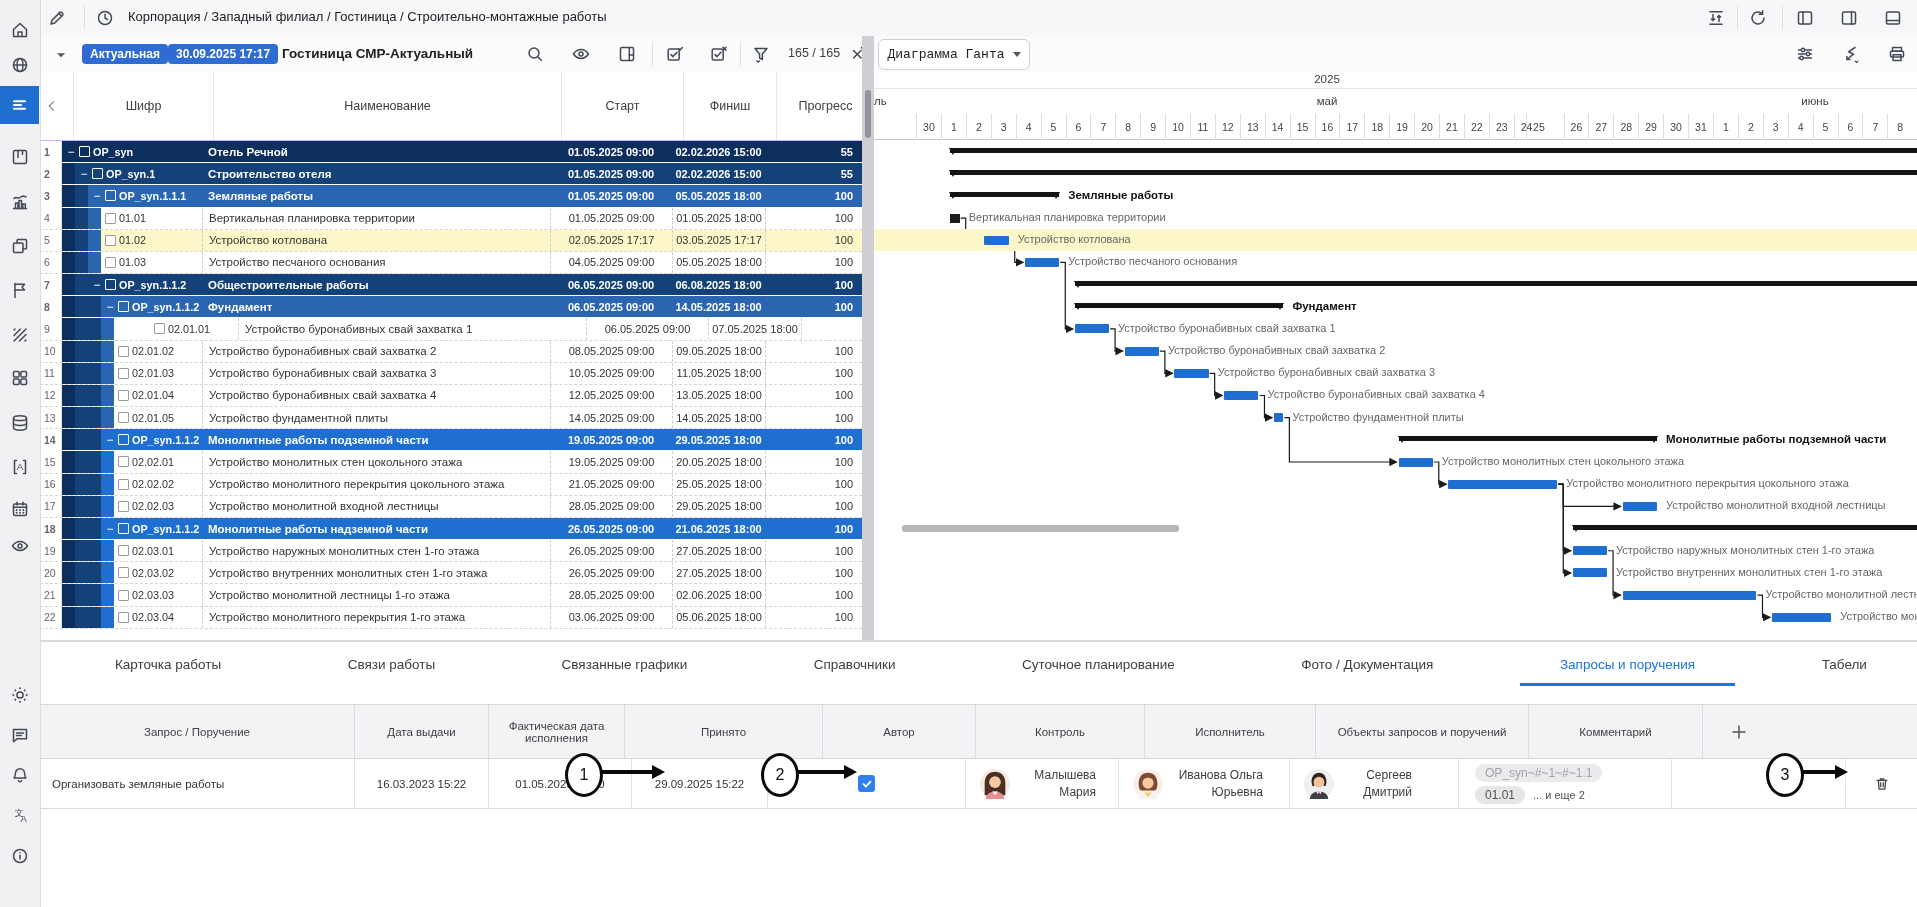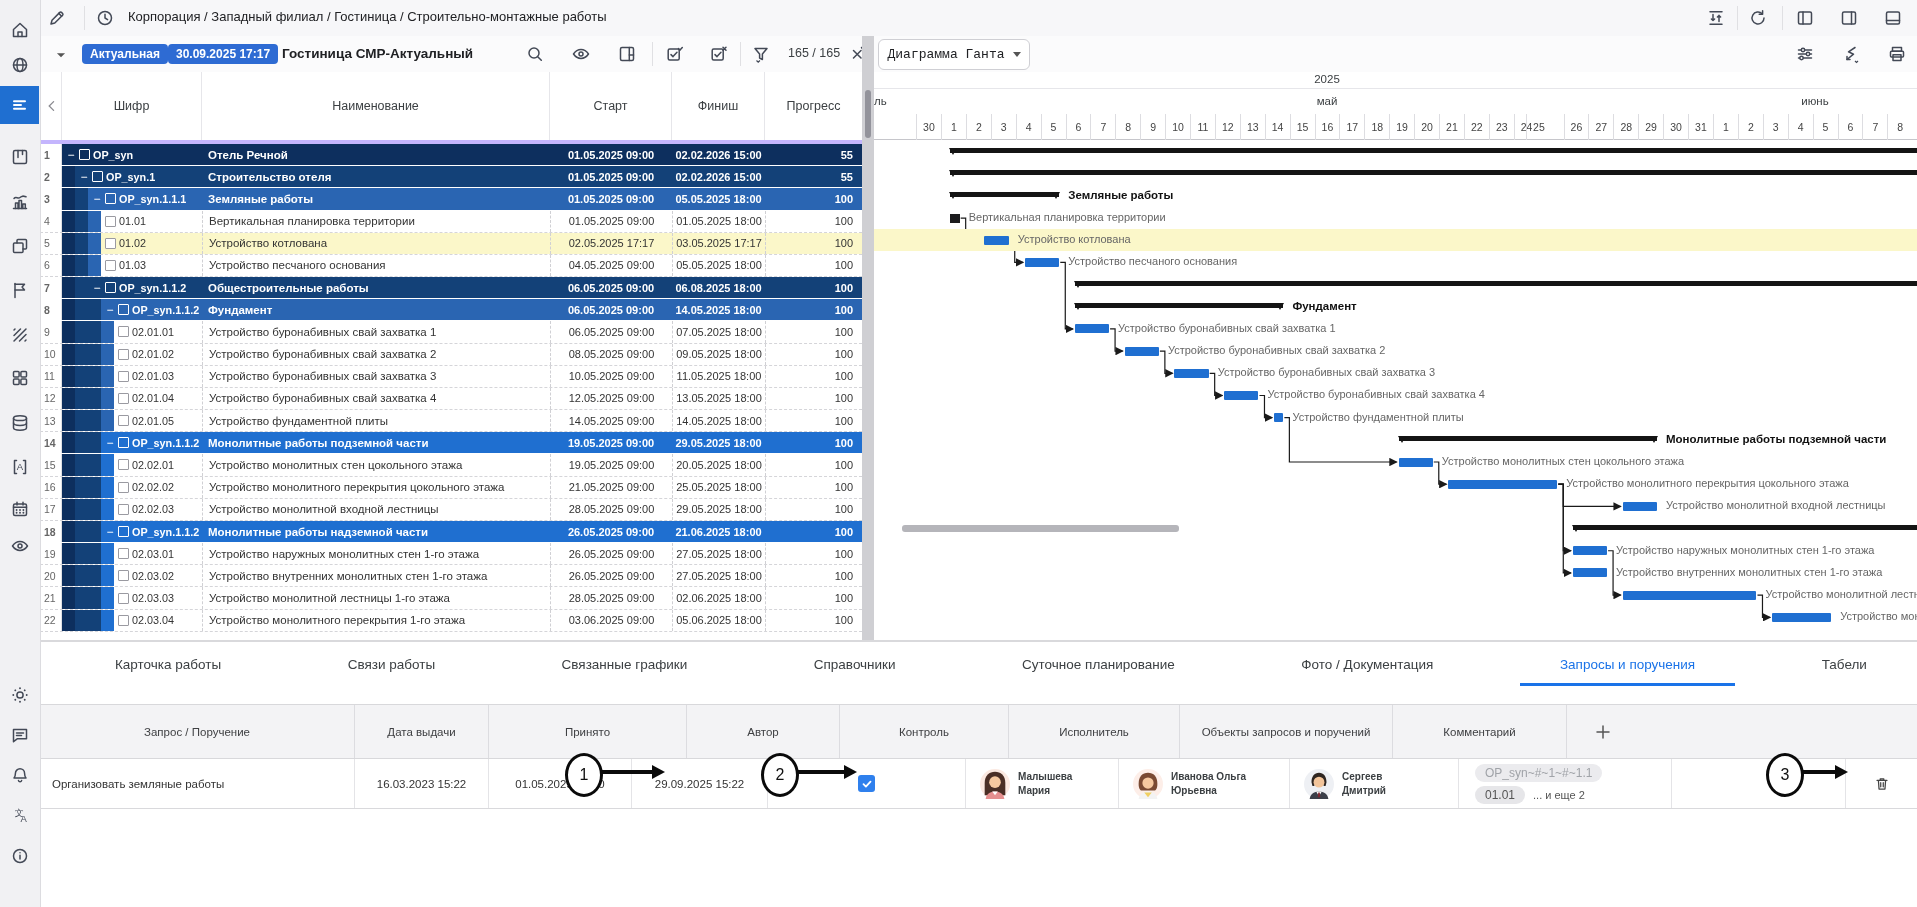--- a/index.html
+++ b/index.html
@@ -14,21 +14,21 @@
 #toolbar{left:40px;top:36px;width:1877px;height:36px;background:#fbfbfc;border-bottom:1px solid #dcdce0;}
 .vsep{position:absolute;top:6px;width:1px;height:24px;background:#e0e0e3;}
 .badge{display:inline-block;background:#2e6bd3;color:#fff;font-size:12px;padding:3px 8px;border-radius:4px;font-weight:600;}
 .icbtn{position:absolute;top:5px;width:26px;height:26px;display:flex;align-items:center;justify-content:center;}
 .tbtext{position:absolute;top:9px;font-size:13px;color:#202124;}
 
 #splitter{left:862px;top:36px;width:12px;height:604px;background:#cfcfd3;}
 #splitter .thumb{position:absolute;left:3px;top:54px;width:6px;height:48px;border-radius:3px;background:#93939b;}
 
 #wbs{left:40px;top:72px;width:822px;height:568px;background:#fff;overflow:hidden;}
-#wbs-header{position:relative;height:68px;border-bottom:4px solid #c4b5fd;display:flex;}
+#wbs-header{position:relative;height:68px;border-bottom:1px solid #c4b5fd;display:flex;padding-left:12px;}
 .wh{display:flex;align-items:center;justify-content:center;font-size:12.5px;color:#3c4043;border-right:1px solid #e6e6ea;box-sizing:border-box;}
 .wbs-row{display:flex;height:22.18px;box-sizing:border-box;}
 .wbs-row .num{width:22px;flex:0 0 22px;font-size:10.5px;color:#666;display:flex;align-items:center;justify-content:flex-start;padding-left:4px;border-right:1px solid #e0e0e3;box-sizing:border-box;background:#fff;}
 .stripe{flex:0 0 13px;width:13px;}
 .rcontent{flex:1;display:flex;min-width:0;}
 .cell{display:flex;align-items:center;box-sizing:border-box;overflow:hidden;white-space:nowrap;}
 .row-task{border-bottom:1px dashed #d5d5d9;}
 .row-task .cell.b{border-left:1px dashed #d0d0d4;}
 .row-sum{border-bottom:1px solid rgba(255,255,255,.4);color:#fff;font-weight:700;}
 .code-cell{padding-left:4px;font-size:10.8px;gap:3px;}
@@ -73,21 +73,21 @@
 .c2{flex:0 0 143px;justify-content:center;}
 .c3{flex:0 0 136px;justify-content:center;}
 .c4{flex:0 0 198px;justify-content:center;}
 .c5{flex:0 0 153px;}
 .c6{flex:0 0 171px;}
 .c7{flex:0 0 169px;}
 .c8{flex:0 0 213px;}
 .c9{flex:0 0 174px;}
 .c10{flex:0 0 71px;justify-content:center;border-right:none;}
 .person{display:flex;align-items:center;gap:8px;padding-left:14px;}
-.person .pname{font-size:10px;color:#3c4043;text-align:left;line-height:1.35;font-weight:bold;}
+.person .pname{font-size:12px;color:#3c4043;text-align:right;line-height:1.35;}
 .accept-cb{width:17px;height:17px;background:#2f80ed;border-radius:3px;display:flex;align-items:center;justify-content:center;}
 .objects{display:flex;flex-direction:column;gap:4px;padding-left:16px;}
 .pill{background:#ebebee;border-radius:10px;padding:2px 10px;font-size:12px;color:#a0a3a8;width:max-content;}
 .pill.small{background:#e6e6e9;color:#555;}
 .obj-more{font-size:11px;color:#555;margin-left:8px;}
 .obj-line2{display:flex;align-items:center;}
 
 .annot-circle{position:absolute;width:32px;height:38px;border:3px solid #0a0a0a;border-radius:50%;background:#fff;display:flex;align-items:center;justify-content:center;font-size:16px;color:#111;z-index:60;}
 .annot-line{position:absolute;height:4px;background:#0a0a0a;z-index:59;}
 .annot-head{position:absolute;width:0;height:0;border-top:7px solid transparent;border-bottom:7px solid transparent;border-left:13px solid #0a0a0a;z-index:59;}
@@ -529,21 +529,21 @@
             <div class="cell prog-cell b" style="flex: 0 0 97px; width: 97px;">100</div>
           </div>
         </div>
         <div class="wbs-row row-task">
           <div class="num">9</div>
           <div class="stripe" style="background: rgb(13, 47, 94);"></div>
           <div class="stripe" style="background: rgb(19, 65, 120);"></div>
           <div class="stripe" style="background: rgb(19, 65, 120);"></div>
           <div class="stripe" style="background: rgb(42, 101, 178);"></div>
           <div class="rcontent">
-            <div class="cell code-cell" style="flex: 0 0 88px; width: 88px;">
+            <div class="cell code-cell" style="flex: 0 0 88px; width: 88px; margin-left: 36px;">
               <span class="cb"></span>
               <span>02.01.01</span>
             </div>
             <div class="cell name-cell b" style="flex: 0 0 348px; width: 348px;">Устройство буронабивных свай захватка 1</div>
             <div class="cell date-cell b" style="flex: 0 0 122px; width: 122px;">06.05.2025 09:00</div>
             <div class="cell date-cell b" style="flex: 0 0 93px; width: 93px;">07.05.2025 18:00</div>
             <div class="cell prog-cell b" style="flex: 0 0 97px; width: 97px;">100</div>
           </div>
         </div>
         <div class="wbs-row row-task">
@@ -904,20 +904,21 @@
         <div class="tab">Связанные графики</div>
         <div class="tab">Справочники</div>
         <div class="tab">Суточное планирование</div>
         <div class="tab">Фото / Документация</div>
         <div class="tab active">Запросы и поручения</div>
         <div class="tab">Табели</div>
       </div>
     <div id="req-head">
         <div class="rh" style="flex: 0 0 315px; width: 315px;">Запрос / Поручение</div>
         <div class="rh" style="flex: 0 0 134px; width: 134px;">Дата выдачи</div>
+        <div class="rh" style="flex: 0 0 136px; width: 136px;">Фактическая дата исполнения</div>
         <div class="rh" style="flex: 0 0 198px; width: 198px;">Принято</div>
         <div class="rh" style="flex: 0 0 153px; width: 153px;">Автор</div>
         <div class="rh" style="flex: 0 0 169px; width: 169px;">Контроль</div>
         <div class="rh" style="flex: 0 0 171px; width: 171px;">Исполнитель</div>
         <div class="rh" style="flex: 0 0 213px; width: 213px;">Объекты запросов и поручений</div>
         <div class="rh" style="flex: 0 0 174px; width: 174px;">Комментарий</div>
         <div class="rh" style="flex: 0 0 71px; width: 71px; border-right: none;">
           <svg class="ic" width="20" height="20" viewBox="0 0 20 20">
             <path d="M10 4v12M4 10h12" stroke="#555" stroke-width="1.5" stroke-linecap="round"></path>
           </svg>

